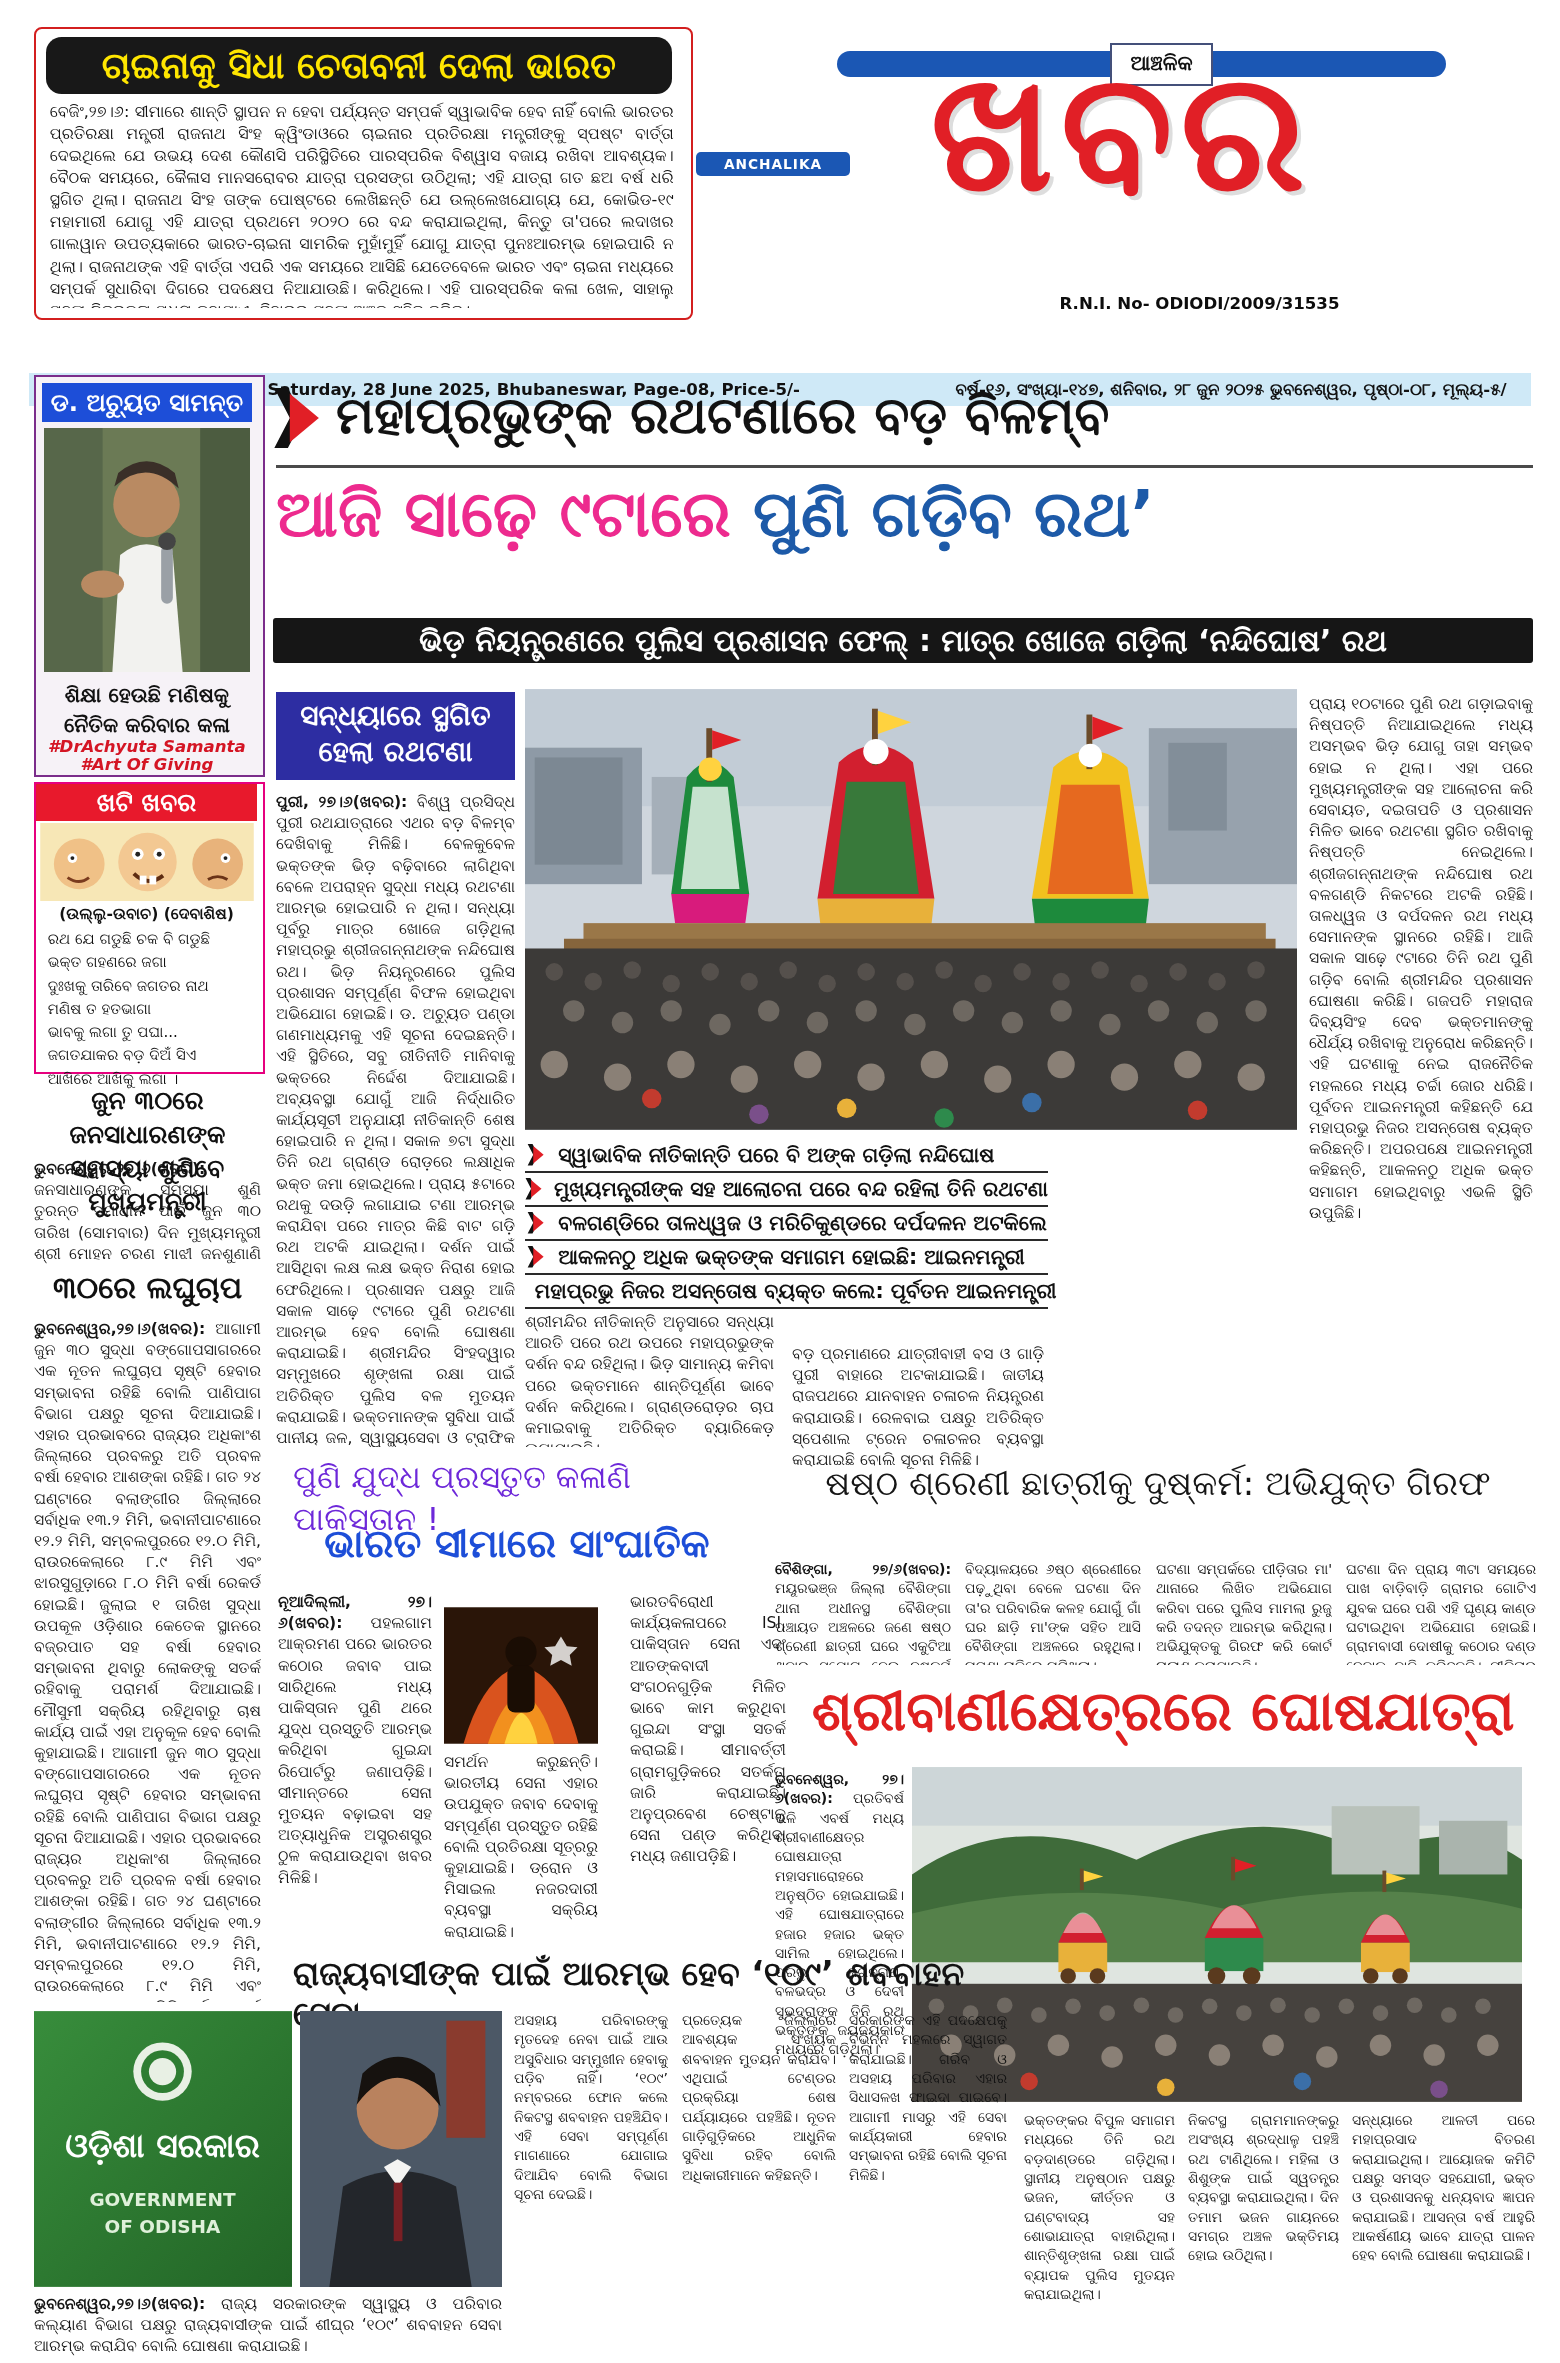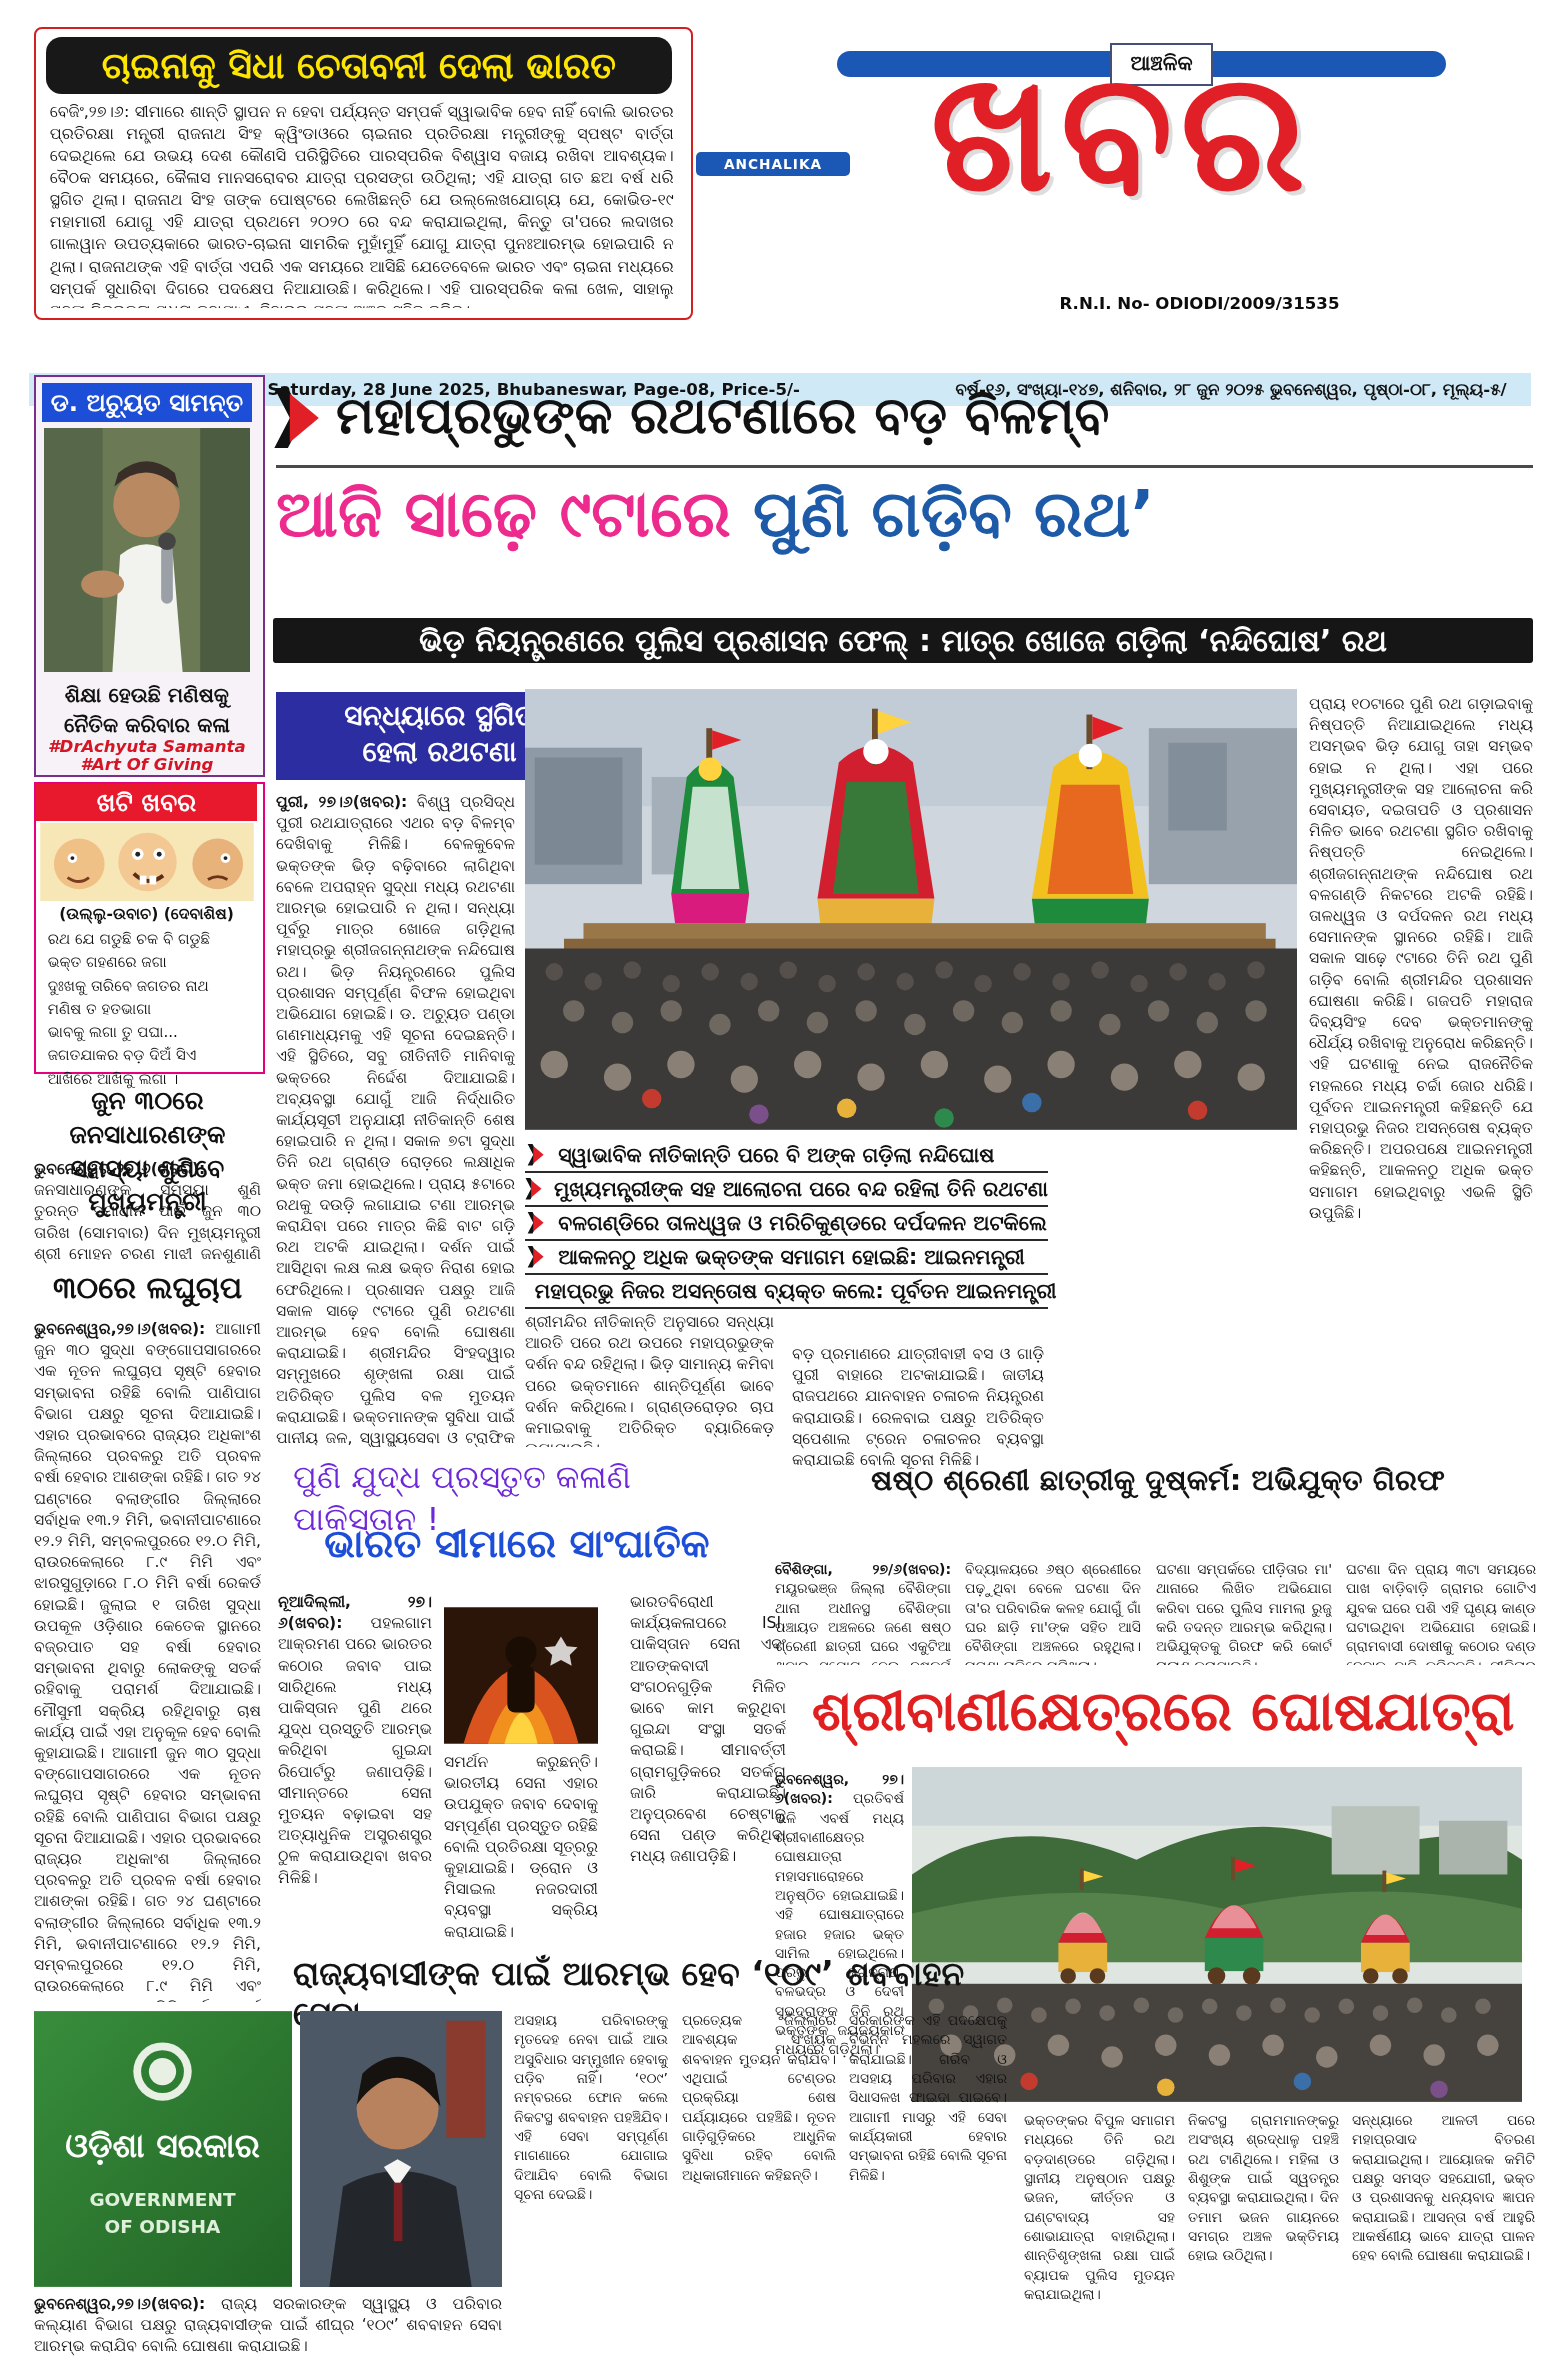--- a/index.html
+++ b/index.html
@@ -27,39 +27,39 @@
   .infobar .r{font-weight:bold;font-size:16.6px;line-height:33px;}
   
   .kicker{font-size:51px;font-weight:800;color:#121212;}
   .rule{background:#4a4a4a;height:2.9px;}
   .bighead{font-size:64px;font-weight:800;line-height:1.15;white-space:nowrap;}
   .pink{color:#ed2a8e;}
   .blue{color:#1d5aa8;}
   .subbar{background:#161616;color:#fff;font-size:30px;font-weight:bold;
           line-height:45px;border-radius:2.9px;}
   .navybox{background:#2d2da2;color:#fff;font-weight:bold;font-size:28px;
-           line-height:1.3;padding-top:5.9px;padding-left:44px;}
+           line-height:1.3;padding-top:5.9px;}
   .bullet-row{display:flex;align-items:center;gap:9.8px;
               border-bottom:2px solid #2a2a2a;height:32px;}
   .bullet-row span{font-size:20.5px;font-weight:bold;color:#101010;white-space:nowrap;}
   
   .samanta-card{border:2.9px solid #7b2d8b;background:#f6f2f7;}
   .samanta-head{background:#1d4ed8;color:#fff;font-weight:bold;font-size:24.4px;line-height:39px;}
   .samanta-cap{font-size:20.5px;font-weight:bold;color:#111;line-height:1.45;}
   .samanta-tags{color:#d41524;font-weight:bold;font-style:italic;font-size:16.6px;line-height:1.3;}
   .khati-card{border:2.9px solid #e6007e;background:#fff;}
   .khati-head{background:#e8192c;color:#fff;font-weight:bold;font-size:25px;line-height:37px;}
   .khati-cap{font-size:15.6px;font-weight:bold;}
   .khati-poem{font-size:15px;line-height:1.55;}
   .side-head{font-size:25px;font-weight:800;line-height:1.35;color:#101010;}
   .side-head2{font-size:30px;font-weight:800;color:#101010;}
   
   .pak-head{font-size:32px;font-weight:400;color:#6d28d9;line-height:1.3;}
   .pak-sub{font-size:39px;font-weight:800;color:#1d4ed8;}
-  .crime-head{font-size:29px;font-weight:700;color:#151515;}
+  .crime-head{font-size:34px;font-weight:400;color:#151515;}
   .ghosha-head{font-size:55px;font-weight:800;color:#e02020;}
   .hearse-head{font-size:33px;font-weight:800;color:#131313;}
   .small-txt{font-size:14px;line-height:1.38;}
   svg{display:block;}
 </style>
 </head>
 <body>
 
 <div class="abs china-box" style="left:34px;top:27px;width:655px;height:289px;">
   <div class="abs china-head center" style="left:9.8px;top:7.8px;width:626px;height:57px;">ଚାଇନାକୁ ସିଧା ଚେତାବନୀ ଦେଲା ଭାରତ</div>

